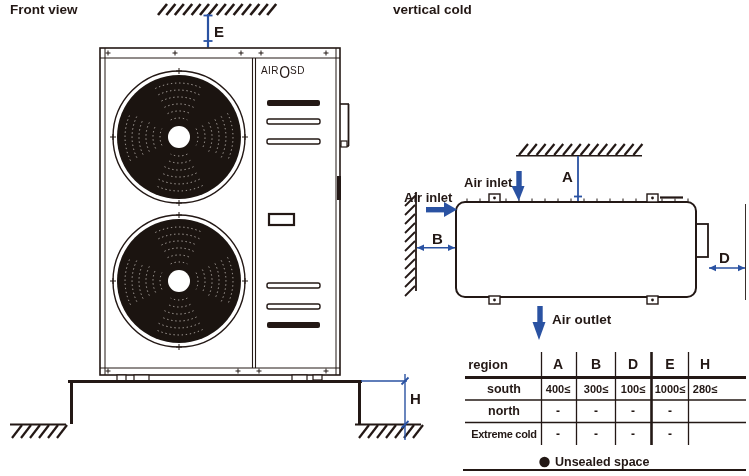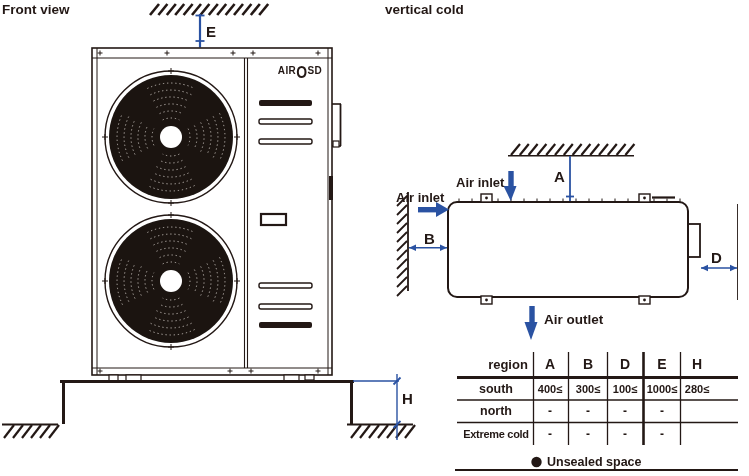--- a/index.html
+++ b/index.html
@@ -1,39 +1,39 @@
 <!DOCTYPE html>
 <html style="--line: #231815; --dim: #2a52a2;"><head>
 <meta charset="utf-8">
 <style>
   :root { --line:#231815; --dim:#2a52a2; }
   html,body { margin:0; padding:0; background:#fff; }
   .canvas {
     position:relative; width:738px; height:476px; background:#fff;
-    font-family:"Liberation Sans", sans-serif; color:var(--line); overflow:hidden;
+    font-family:"Liberation Sans", sans-serif; color:var(--line); overflow:hidden;margin-left:8px;
   }
   svg { position:absolute; left:0; top:0; }
   .ln  { stroke:var(--line); }
   .lnf { fill:var(--line); }
   .dim { stroke:var(--dim); }
   .dimf{ fill:var(--dim); }
   .lbl { position:absolute; font-weight:bold; white-space:nowrap; line-height:1; }
   .title { font-size:13.5px; }
   .dletter { font-size:15px; }
   .airlbl { font-size:13px; }
   .tcell { position:absolute; transform:translateX(-50%); white-space:nowrap; font-weight:bold; line-height:1; }
   .th { font-size:14px; }
   .thr { font-size:13px; }
   .trow { font-size:12.5px; }
   .trow-sm { font-size:11px; letter-spacing:-0.3px; }
   .tval { font-size:11px; }
   .tdash { font-size:12px; }
   .legend { position:absolute; font-weight:bold; font-size:12.5px; line-height:1; }
-  .logo { position:absolute; left:269px; top:64px; width:62px; display:flex;
-          justify-content:center; align-items:flex-start; font-weight:bold; }
+  .logo { position:absolute; left:253px; top:64px; width:62px; display:flex;
+          align-items:flex-start; font-weight:normal; }
   .logo-a, .logo-s { font-size:10px; letter-spacing:0.4px; line-height:1; margin-top:2px; }
   .logo-o { font-size:17px; line-height:1; transform:scaleX(0.82); margin:0 -1px; }
 </style>
 </head>
 <body>
 
 <div class="canvas">
 
   <svg id="art" width="749" height="476" viewBox="0 0 749 476">
 
@@ -352,21 +352,21 @@
   <div class="lbl airlbl" style="left:456px; top:176px;">Air inlet</div>
   <div class="lbl airlbl" style="left:396px; top:191px;">Air inlet</div>
   <div class="lbl airlbl" style="left:544px; top:313px; font-size:13.5px;">Air outlet</div>
 
   <div class="logo">
     <span class="logo-a">AIR</span>
     <span class="logo-o">O</span>
     <span class="logo-s">SD</span>
   </div>
 
-  <div class="tcell thr" style="left:508px; top:358px;">region</div>
+  <div class="tcell thr" style="left:480px; top:358px;">region</div>
   <div class="tcell th" style="left:550px; top:357px;">A</div>
   <div class="tcell th" style="left:588px; top:357px;">B</div>
   <div class="tcell th" style="left:625px; top:357px;">D</div>
   <div class="tcell th" style="left:662px; top:357px;">E</div>
   <div class="tcell th" style="left:697px; top:357px;">H</div>
 
   <div class="tcell trow" style="left:496px; top:383px;">south</div>
   <div class="tcell tval" style="left:550px; top:384px;">400≤</div>
   <div class="tcell tval" style="left:588px; top:384px;text-align:center;">300≤</div>
   <div class="tcell tval" style="left:625px; top:384px;">100≤</div>

